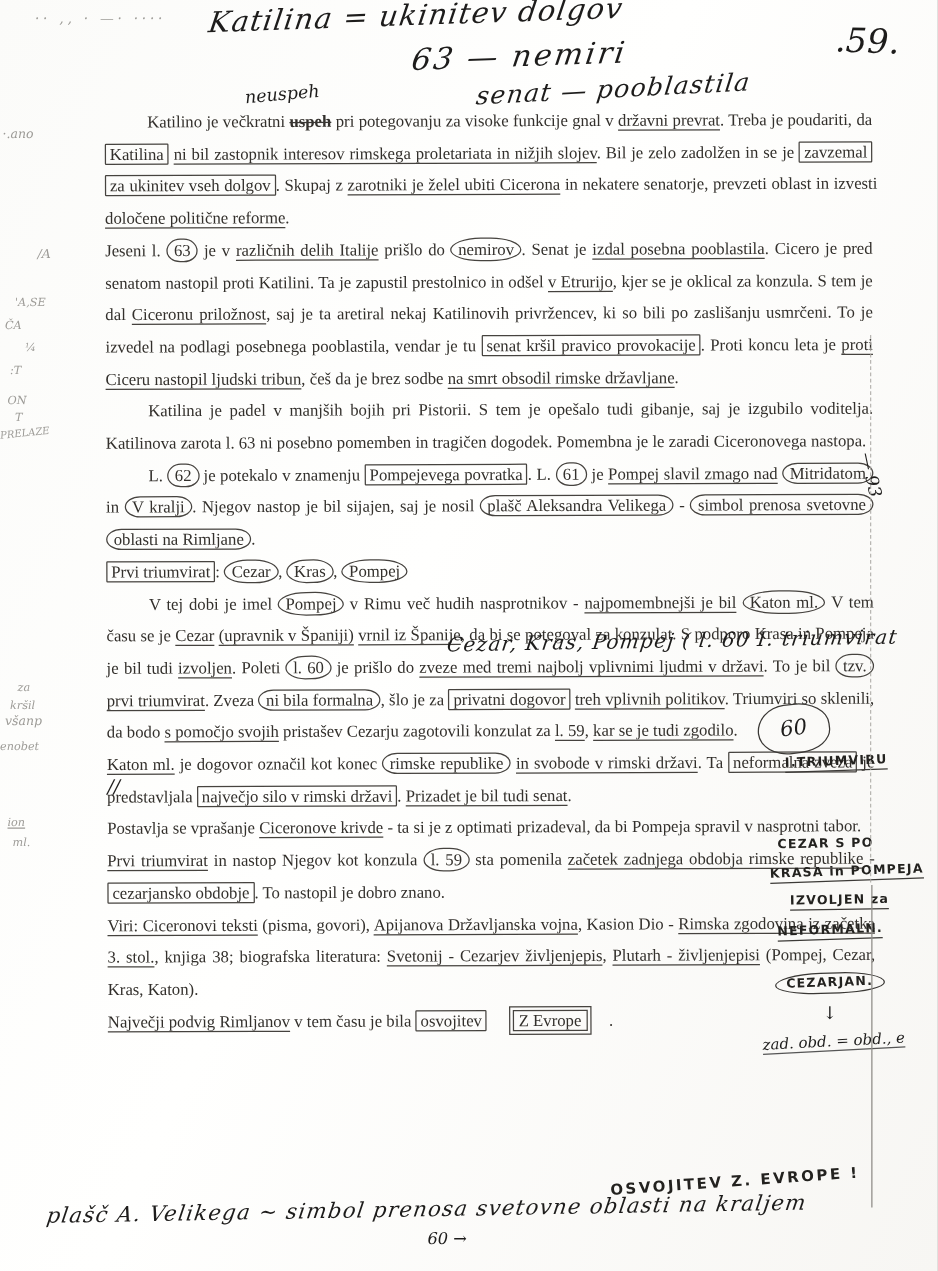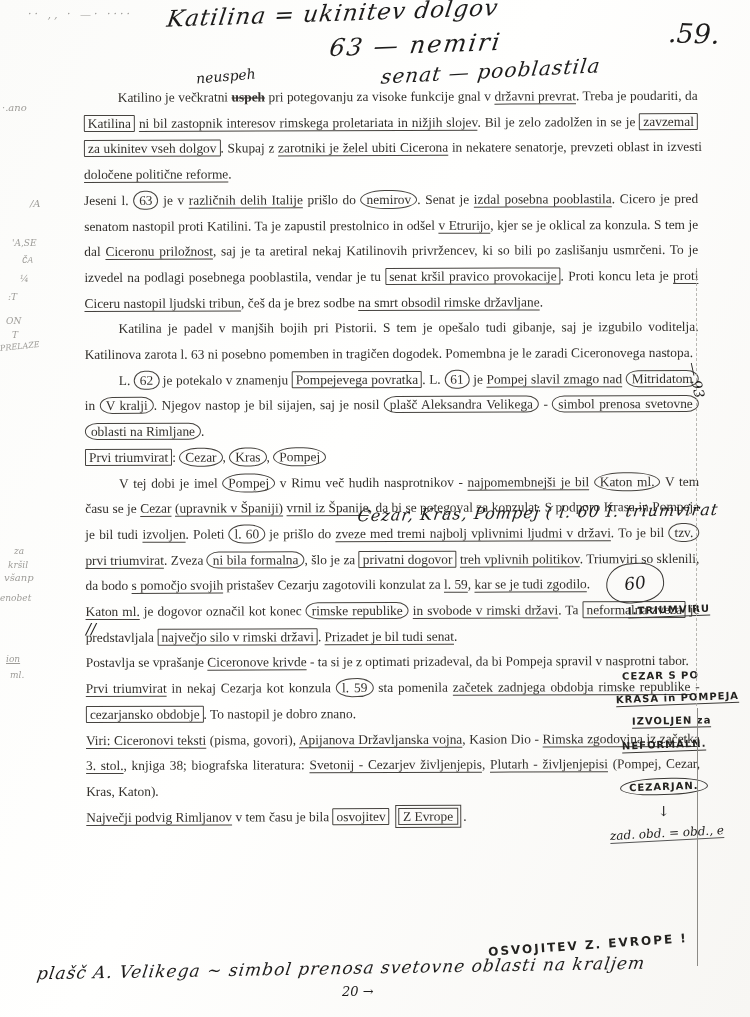--- a/index.html
+++ b/index.html
@@ -15,21 +15,21 @@
     font-size:13.4px;line-height:25.7px;text-align:justify;
     transform:rotate(-0.2deg);color:#33302c;
   }
   .typed p{margin:0;}
   .typed p.indent{text-indent:34px;}
   .typed span{box-decoration-break:clone;-webkit-box-decoration-break:clone;}
   .r-p{}
   .r-u{text-decoration:underline;text-decoration-color:#45423e;text-decoration-thickness:1.2px;text-underline-offset:3px;}
   .r-s{text-decoration:line-through;text-decoration-thickness:1.3px;text-decoration-color:#3a3835;font-weight:bold;}
   .r-b{border:1.4px solid #46433f;padding:0 3px;border-radius:1px;}
-  .r-b2{border:1.4px solid #46433f;outline:1.4px solid #46433f;outline-offset:2px;padding:0 4px;margin:0 5px;}
+  .r-b2{border:1.4px solid #46433f;outline:1.4px solid #46433f;outline-offset:2px;padding:0 4px;margin:0 17px;}
   .r-c{border:1.4px solid #46433f;border-radius:50% 50% 50% 50% / 60% 60% 55% 55%;padding:1px 5px;}
   .r-o{border:1.4px solid #46433f;border-radius:16px / 11px;padding:0 5px;}
   
   .hw{position:absolute;font-family:"DejaVu Serif", serif;font-style:italic;color:#1d1c1b;white-space:nowrap;}
   .hw-caps{position:absolute;font-family:"DejaVu Sans", sans-serif;font-size:11px;letter-spacing:1px;color:#23221f;white-space:nowrap;font-weight:bold;}
   .hw-caps.u{border-bottom:1.2px solid #3c3a37;padding-bottom:1px;}
   .faint{color:#7d7b76;opacity:.75;}
   .circle-shape{position:absolute;border:1.6px solid #3a3835;display:flex;align-items:center;justify-content:center;}
   .rule{position:absolute;}
 </style>
@@ -46,21 +46,21 @@
 
   <div class="typed">
       <p class="indent"><span class="r-p">Katilino je večkratni </span><span class="r-s">uspeh</span><span class="r-p"> pri potegovanju za visoke funkcije gnal v </span><span class="r-u">državni prevrat</span><span class="r-p">. Treba je poudariti, da </span><span class="r-b">Katilina</span><span class="r-p"> </span><span class="r-u">ni bil zastopnik interesov rimskega proletariata in nižjih slojev</span><span class="r-p">. Bil je zelo zadolžen in se je </span><span class="r-b">zavzemal za ukinitev vseh dolgov</span><span class="r-p">. Skupaj z </span><span class="r-u">zarotniki je želel ubiti Cicerona</span><span class="r-p"> in nekatere senatorje, prevzeti oblast in izvesti </span><span class="r-u">določene politične reforme</span><span class="r-p">.</span></p>
       <p><span class="r-p">Jeseni l. </span><span class="r-c">63</span><span class="r-p"> je v </span><span class="r-u">različnih delih Italije</span><span class="r-p"> prišlo do </span><span class="r-c">nemirov</span><span class="r-p">. Senat je </span><span class="r-u">izdal posebna pooblastila</span><span class="r-p">. Cicero je pred senatom nastopil proti Katilini. Ta je zapustil prestolnico in odšel </span><span class="r-u">v Etrurijo</span><span class="r-p">, kjer se je oklical za konzula. S tem je dal </span><span class="r-u">Ciceronu priložnost</span><span class="r-p">, saj je ta aretiral nekaj Katilinovih privržencev, ki so bili po zaslišanju usmrčeni. To je izvedel na podlagi posebnega pooblastila, vendar je tu </span><span class="r-b">senat kršil pravico provokacije</span><span class="r-p">. Proti koncu leta je </span><span class="r-u">proti Ciceru nastopil ljudski tribun</span><span class="r-p">, češ da je brez sodbe </span><span class="r-u">na smrt obsodil rimske državljane</span><span class="r-p">.</span></p>
       <p class="indent"><span class="r-p">Katilina je padel v manjših bojih pri Pistorii. S tem je opešalo tudi gibanje, saj je izgubilo voditelja. Katilinova zarota l. 63 ni posebno pomemben in tragičen dogodek. Pomembna je le zaradi Ciceronovega nastopa.</span></p>
       <p class="indent"><span class="r-p">L. </span><span class="r-c">62</span><span class="r-p"> je potekalo v znamenju </span><span class="r-b">Pompejevega povratka</span><span class="r-p">. L. </span><span class="r-c">61</span><span class="r-p"> je </span><span class="r-u">Pompej slavil zmago nad</span><span class="r-p"> </span><span class="r-o">Mitridatom</span><span class="r-p"> in </span><span class="r-o">V kralji</span><span class="r-p">. Njegov nastop je bil sijajen, saj je nosil </span><span class="r-o">plašč Aleksandra Velikega</span><span class="r-p"> - </span><span class="r-o">simbol prenosa svetovne oblasti na Rimljane</span><span class="r-p">.</span></p>
       <p><span class="r-b">Prvi triumvirat</span><span class="r-p">: </span><span class="r-c">Cezar</span><span class="r-p">, </span><span class="r-c">Kras</span><span class="r-p">, </span><span class="r-c">Pompej</span></p>
       <p class="indent"><span class="r-p">V tej dobi je imel </span><span class="r-c">Pompej</span><span class="r-p"> v Rimu več hudih nasprotnikov - </span><span class="r-u">najpomembnejši je bil</span><span class="r-p"> </span><span class="r-c">Katon ml.</span><span class="r-p"> V tem času se je </span><span class="r-u">Cezar</span><span class="r-p"> </span><span class="r-u">(upravnik v Španiji)</span><span class="r-p"> </span><span class="r-u">vrnil iz Španije</span><span class="r-p">, da bi se potegoval za konzulat. S podporo Krasa in Pompeja je bil tudi </span><span class="r-u">izvoljen</span><span class="r-p">. Poleti </span><span class="r-c">l. 60</span><span class="r-p"> je prišlo do </span><span class="r-u">zveze med tremi najbolj vplivnimi ljudmi v državi</span><span class="r-p">. To je bil </span><span class="r-c">tzv.</span><span class="r-p"> </span><span class="r-u">prvi triumvirat</span><span class="r-p">. Zveza </span><span class="r-o">ni bila formalna</span><span class="r-p">, šlo je za </span><span class="r-b">privatni dogovor</span><span class="r-p"> </span><span class="r-u">treh vplivnih politikov</span><span class="r-p">. Triumviri so sklenili, da bodo </span><span class="r-u">s pomočjo svojih</span><span class="r-p"> pristašev Cezarju zagotovili konzulat za </span><span class="r-u">l. 59</span><span class="r-p">, </span><span class="r-u">kar se je tudi zgodilo</span><span class="r-p">.</span></p>
       <p><span class="r-u">Katon ml.</span><span class="r-p"> je dogovor označil kot konec </span><span class="r-o">rimske republike</span><span class="r-p"> </span><span class="r-u">in svobode v rimski državi</span><span class="r-p">. Ta </span><span class="r-b">neformalna zveza</span><span class="r-p"> je predstavljala </span><span class="r-b">največjo silo v rimski državi</span><span class="r-p">. </span><span class="r-u">Prizadet je bil tudi senat</span><span class="r-p">.</span></p>
       <p><span class="r-p">Postavlja se vprašanje </span><span class="r-u">Ciceronove krivde</span><span class="r-p"> - ta si je z optimati prizadeval, da bi Pompeja spravil v nasprotni tabor.</span></p>
-      <p><span class="r-u">Prvi triumvirat</span><span class="r-p"> in nekaj Cezarja kot konzula </span><span class="r-c">l. 59</span><span class="r-p"> sta pomenila </span><span class="r-u">začetek zadnjega obdobja rimske republike</span><span class="r-p"> - </span><span class="r-b">cezarjansko obdobje</span><span class="r-p">. To nastopil je dobro znano.</span></p>
+      <p><span class="r-u">Prvi triumvirat</span><span class="r-p"> in nastop Njegov kot konzula </span><span class="r-c">l. 59</span><span class="r-p"> sta pomenila </span><span class="r-u">začetek zadnjega obdobja rimske republike</span><span class="r-p"> - </span><span class="r-b">cezarjansko obdobje</span><span class="r-p">. To nastopil je dobro znano.</span></p>
       <p><span class="r-u">Viri: Ciceronovi teksti</span><span class="r-p"> (pisma, govori), </span><span class="r-u">Apijanova Državljanska vojna</span><span class="r-p">, Kasion Dio - </span><span class="r-u">Rimska zgodovina iz začetka 3. stol.</span><span class="r-p">, knjiga 38; biografska literatura: </span><span class="r-u">Svetonij - Cezarjev življenjepis</span><span class="r-p">, </span><span class="r-u">Plutarh - življenjepisi</span><span class="r-p"> (Pompej, Cezar, Kras, Katon).</span></p>
       <p><span class="r-u">Največji podvig Rimljanov</span><span class="r-p"> v tem času je bila </span><span class="r-b">osvojitev</span><span class="r-p"> </span><span class="r-b2">Z Evrope</span><span class="r-p">.</span></p>
     </div>
 
   <span class="hw" style="left:196px;top:68px;font-size:14px;transform:rotate(-5deg);">neuspeh</span>
 
   <span class="hw" style="left:358px;top:503px;font-size:16px;transform:skewX(-8deg) rotate(-1deg);letter-spacing:1px;">Cezar, Kras, Pompej  ( l. 60  I. triumvirat</span>
 
   <div class="circle-shape" style="left:606px;top:563px;width:56px;height:38px;border-radius:46% 54% 50% 50%/60% 55% 50% 55%;transform:rotate(-7deg);">
     <span class="hw" style="position:static;font-size:17px;">60</span>
@@ -78,26 +78,26 @@
   <span class="hw" style="left:658px;top:803px;font-size:14px;">↓</span>
 
   <span class="hw u" style="left:610px;top:826px;font-size:12px;transform:rotate(-3deg);border-bottom:1px solid #555;">zad. obd. = obd., e</span>
 
   <span class="hw" style="left:678px;top:372px;font-size:14px;transform:rotate(78deg);">— 93</span>
 
   <span class="hw" style="left:86px;top:620px;font-size:15px;">∕∕</span>
 
   <span class="hw-caps" style="left:488px;top:938px;font-size:12px;transform:rotate(-4deg);letter-spacing:2px;">OSVOJITEV  Z. EVROPE !</span>
   <span class="hw" style="left:38px;top:958px;font-size:17px;transform:skewX(-9deg) rotate(-1deg);letter-spacing:1px;">plašč A. Velikega  ~  simbol prenosa svetovne oblasti na kraljem</span>
-  <span class="hw" style="left:342px;top:984px;font-size:13px;">20 →</span>
+  <span class="hw" style="left:342px;top:984px;font-size:13px;">60 →</span>
 
   <span class="hw faint" style="left:2px;top:102px;font-size:10px;">·.ano</span>
   <span class="hw faint" style="left:30px;top:198px;font-size:10px;">/A</span>
   <span class="hw faint" style="left:12px;top:238px;font-size:9px;">'A,SE</span>
-  <span class="hw faint" style="left:22px;top:256px;font-size:9px;font-family:Liberation Mono, monospace;">ČA</span>
+  <span class="hw faint" style="left:4px;top:256px;font-size:9px;">ČA</span>
   <span class="hw faint" style="left:20px;top:274px;font-size:9px;">¼</span>
   <span class="hw faint" style="left:8px;top:292px;font-size:9px;">:T</span>
   <span class="hw faint" style="left:6px;top:316px;font-size:9px;">ON</span>
   <span class="hw faint" style="left:12px;top:330px;font-size:9px;">T</span>
   <span class="hw faint" style="left:0px;top:342px;font-size:8px;transform:rotate(-6deg);">PRELAZE</span>
   <span class="hw faint" style="left:14px;top:546px;font-size:9px;">za</span>
   <span class="hw faint" style="left:8px;top:560px;font-size:9px;">kršil</span>
   <span class="hw faint" style="left:4px;top:572px;font-size:10px;text-align:center;">všanp</span>
   <span class="hw faint" style="left:0px;top:593px;font-size:9px;">enobet</span>
   <span class="hw faint" style="left:6px;top:654px;font-size:9px;text-decoration:underline;">ion</span>

